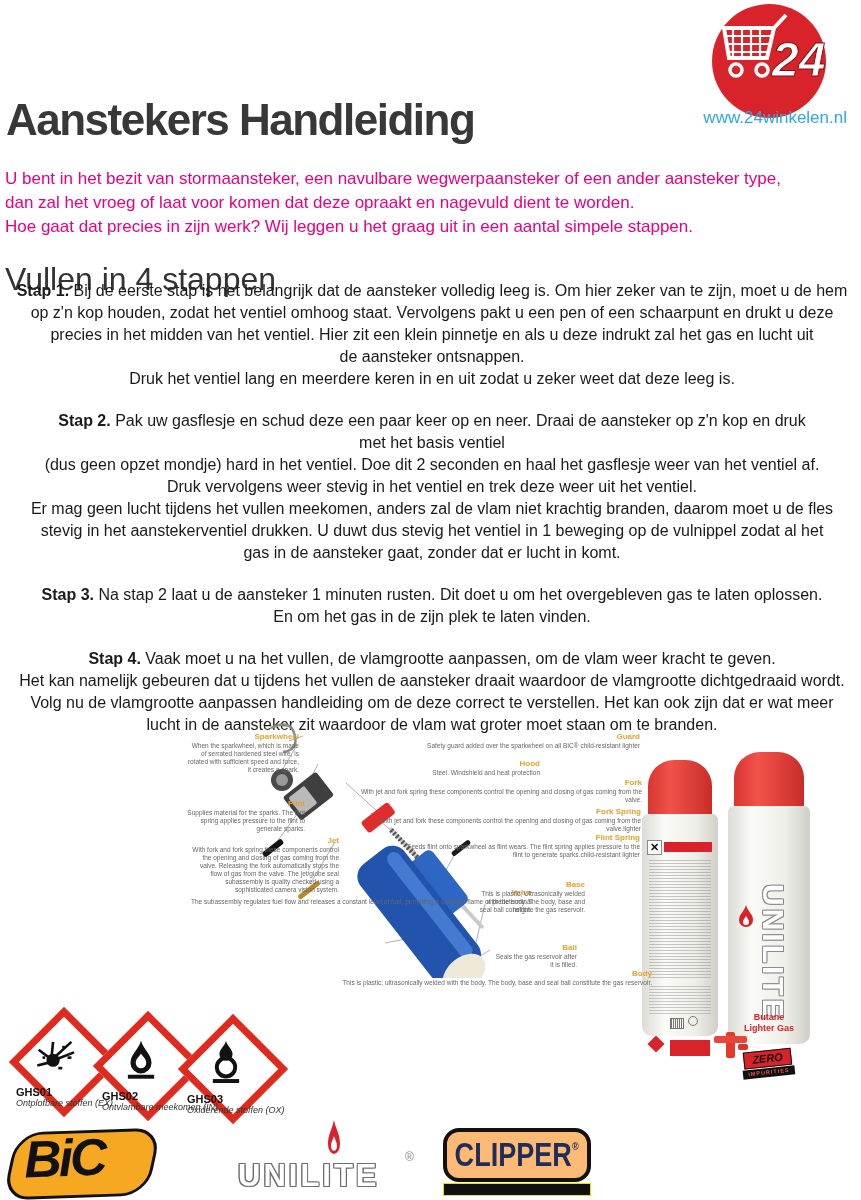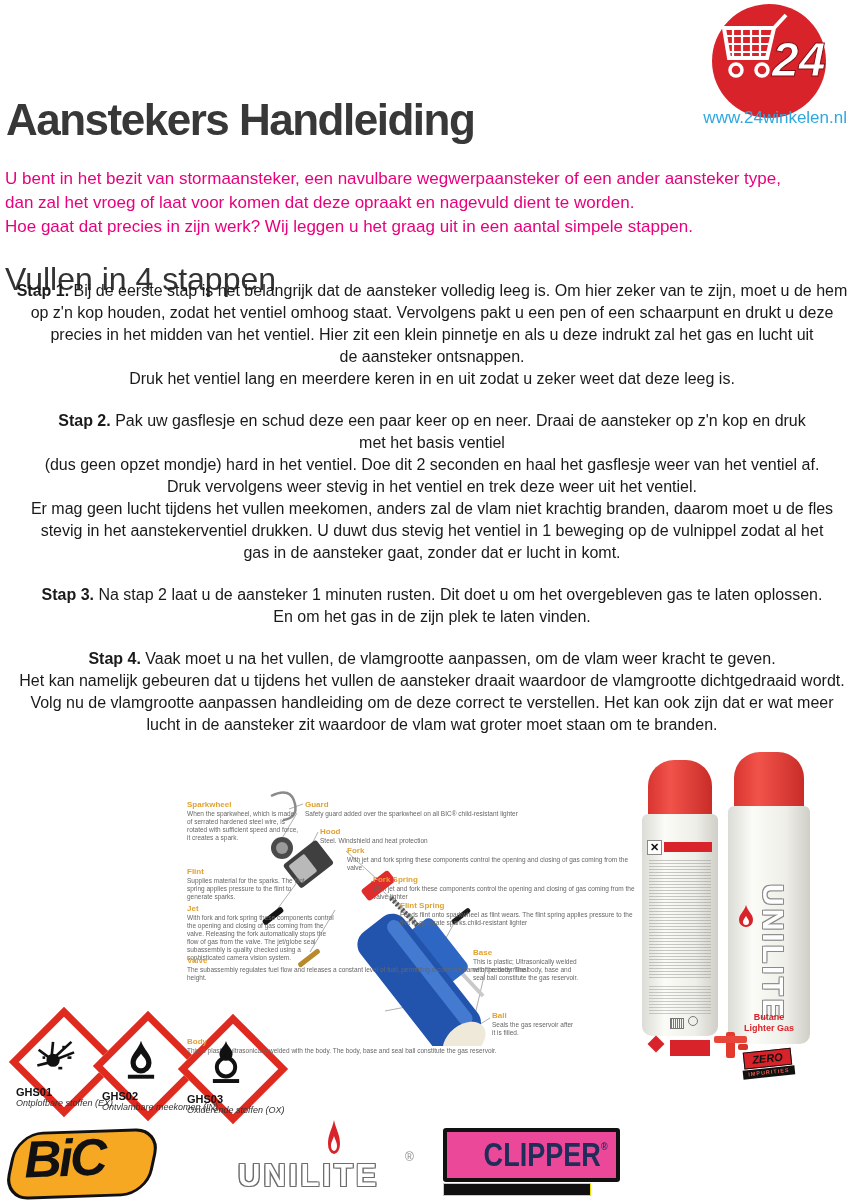--- a/index.html
+++ b/index.html
@@ -12,21 +12,21 @@
   .site-url{position:absolute;right:14px;top:108px;font-size:17px;color:#2fa8e1;text-decoration:none;}
   
   .intro{position:absolute;left:5px;top:150px;width:850px;font-size:17px;line-height:24px;
          color:#e8007d;white-space:pre-line;}
   .section-heading{position:absolute;left:5px;top:234px;font-size:32px;font-weight:400;color:#333;text-align:right;}
   
   .steps{position:absolute;left:5px;top:280px;width:854px;font-size:16px;line-height:22px;}
   .step{margin:0 0 20px 0;white-space:pre-line;text-align:center;}
   .step b{font-weight:bold;}
   
-  .diagram{position:absolute;left:185px;top:788px;width:470px;height:258px;}
+  .diagram{position:absolute;left:185px;top:720px;width:470px;height:258px;text-align:right;}
   .diagram svg{position:absolute;left:0;top:0;}
   .part{position:absolute;z-index:2;}
   .part h4{margin:0;font-size:8px;line-height:9px;font-weight:bold;color:#e2a233;}
   .part p{margin:1px 0 0 0;font-size:6.5px;line-height:8px;color:#666;}
   
   .cans{position:absolute;left:620px;top:752px;width:241px;height:305px;}
   .can{position:absolute;border-radius:8px;}
   .can .cap{position:absolute;left:6px;right:6px;top:0;height:58px;
             background:linear-gradient(90deg,#d93531,#f1534a 35%,#c92c28);
             border-radius:26px 26px 4px 4px;}
@@ -72,22 +72,22 @@
   .bic .shape{position:absolute;left:4px;top:2px;width:138px;height:62px;background:#f7a823;
               border:3px solid #111;border-radius:26px;transform:skewX(-14deg) rotate(-2deg);}
   .bic .txt{position:absolute;left:18px;top:0px;font-size:52px;font-weight:bold;font-style:italic;
             color:#111;letter-spacing:-3px;transform:rotate(-2deg);}
   .unilite-logo{position:absolute;left:238px;top:1120px;width:190px;height:80px;}
   .unilite-logo .txt{position:absolute;left:0;top:38px;font-size:31px;font-weight:bold;letter-spacing:3px;
        color:#fff;text-shadow:-1.2px -1.2px 0 #6e6e6e,1.2px -1.2px 0 #6e6e6e,-1.2px 1.2px 0 #6e6e6e,1.2px 1.2px 0 #6e6e6e;}
   .unilite-logo .reg{position:absolute;left:167px;top:30px;font-size:12px;color:#8a8a8a;}
   .unilite-logo .flame{position:absolute;left:88px;top:0;}
   .clipper{position:absolute;left:443px;top:1128px;width:156px;}
-  .clipper .box{width:140px;height:46px;background:#ec4899;border:4px solid #111;border-radius:3px;
-                display:flex;align-items:center;justify-content:center;padding-left:29px;}
+  .clipper .box{width:140px;height:46px;background:#fdba74;border:4px solid #111;border-radius:16px;
+                display:flex;align-items:center;justify-content:center;}
   .clipper .txt{font-size:33px;font-weight:bold;color:#1f2d5a;transform:scaleX(.82);letter-spacing:0;}
   .clipper .reg{font-size:11px;color:#1f2d5a;vertical-align:top;line-height:20px;}
   .clipper .banner{width:146px;height:11px;background:#101010;border:1.5px solid #ece000;margin-top:1px;}
 </style>
 </head>
 <body>
 
 <div class="page">
 
   <h1 class="page-title">Aanstekers Handleiding</h1>

